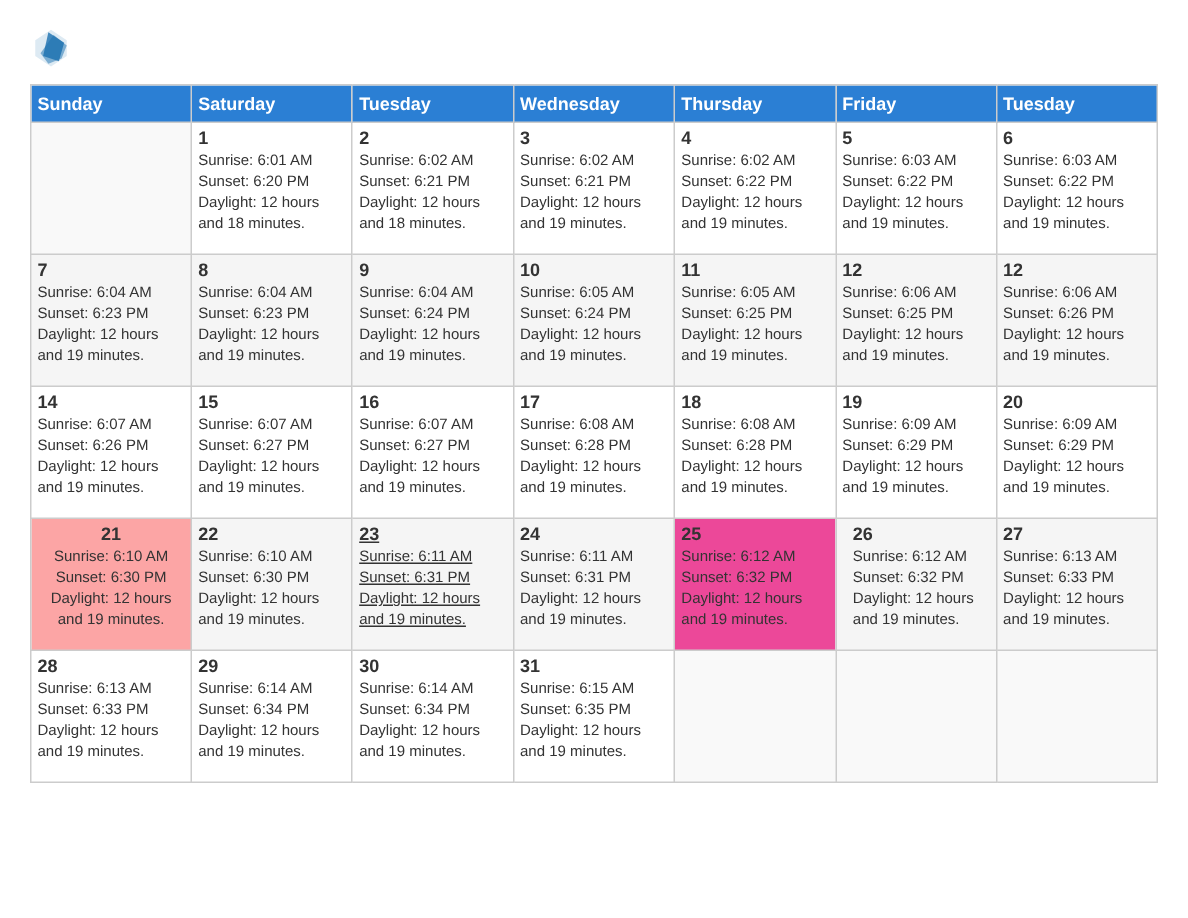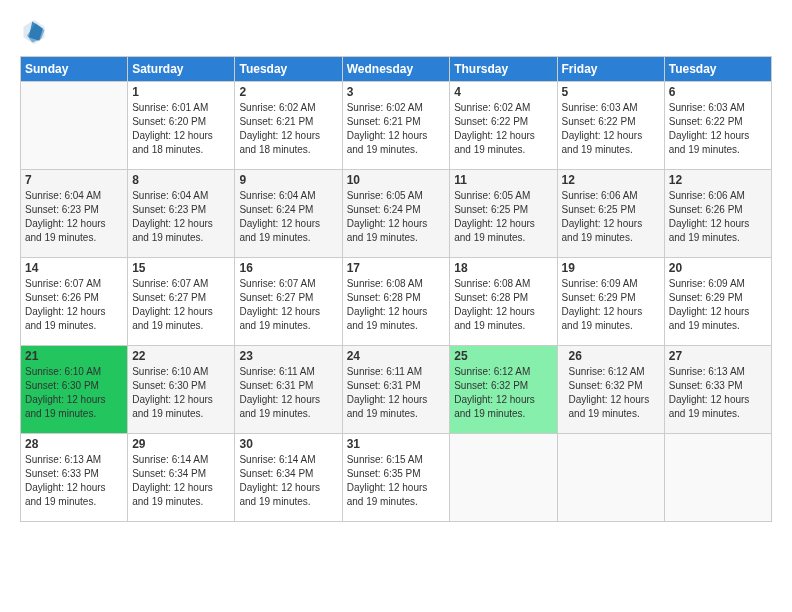--- a/index.html
+++ b/index.html
@@ -278,49 +278,49 @@
           </td>
           <td>
             <span class="day-num">20</span>
             <div class="day-info" style="white-space: pre-line;">Sunrise: 6:09 AM
 Sunset: 6:29 PM
 Daylight: 12 hours
 and 19 minutes.</div>
           </td>
         </tr>
         <tr>
-          <td style="background: #22c55e;">
+          <td style="background: #fca5a5; text-align: center;">
             <span class="day-num">21</span>
             <div class="day-info" style="white-space: pre-line;">Sunrise: 6:10 AM
 Sunset: 6:30 PM
 Daylight: 12 hours
 and 19 minutes.</div>
           </td>
           <td style="background: rgb(245, 245, 245);">
             <span class="day-num">22</span>
             <div class="day-info" style="white-space: pre-line;">Sunrise: 6:10 AM
 Sunset: 6:30 PM
 Daylight: 12 hours
 and 19 minutes.</div>
           </td>
-          <td style="background: rgb(245, 245, 245);">
+          <td style="background: rgb(245, 245, 245); text-decoration: underline;">
             <span class="day-num">23</span>
             <div class="day-info" style="white-space: pre-line;">Sunrise: 6:11 AM
 Sunset: 6:31 PM
 Daylight: 12 hours
 and 19 minutes.</div>
           </td>
           <td style="background: rgb(245, 245, 245);">
             <span class="day-num">24</span>
             <div class="day-info" style="white-space: pre-line;">Sunrise: 6:11 AM
 Sunset: 6:31 PM
 Daylight: 12 hours
 and 19 minutes.</div>
           </td>
-          <td style="background: #86efac;">
+          <td style="background: #ec4899;">
             <span class="day-num">25</span>
             <div class="day-info" style="white-space: pre-line;">Sunrise: 6:12 AM
 Sunset: 6:32 PM
 Daylight: 12 hours
 and 19 minutes.</div>
           </td>
           <td style="background: rgb(245, 245, 245); padding-left: 11px;">
             <span class="day-num">26</span>
             <div class="day-info" style="white-space: pre-line;">Sunrise: 6:12 AM
 Sunset: 6:32 PM

